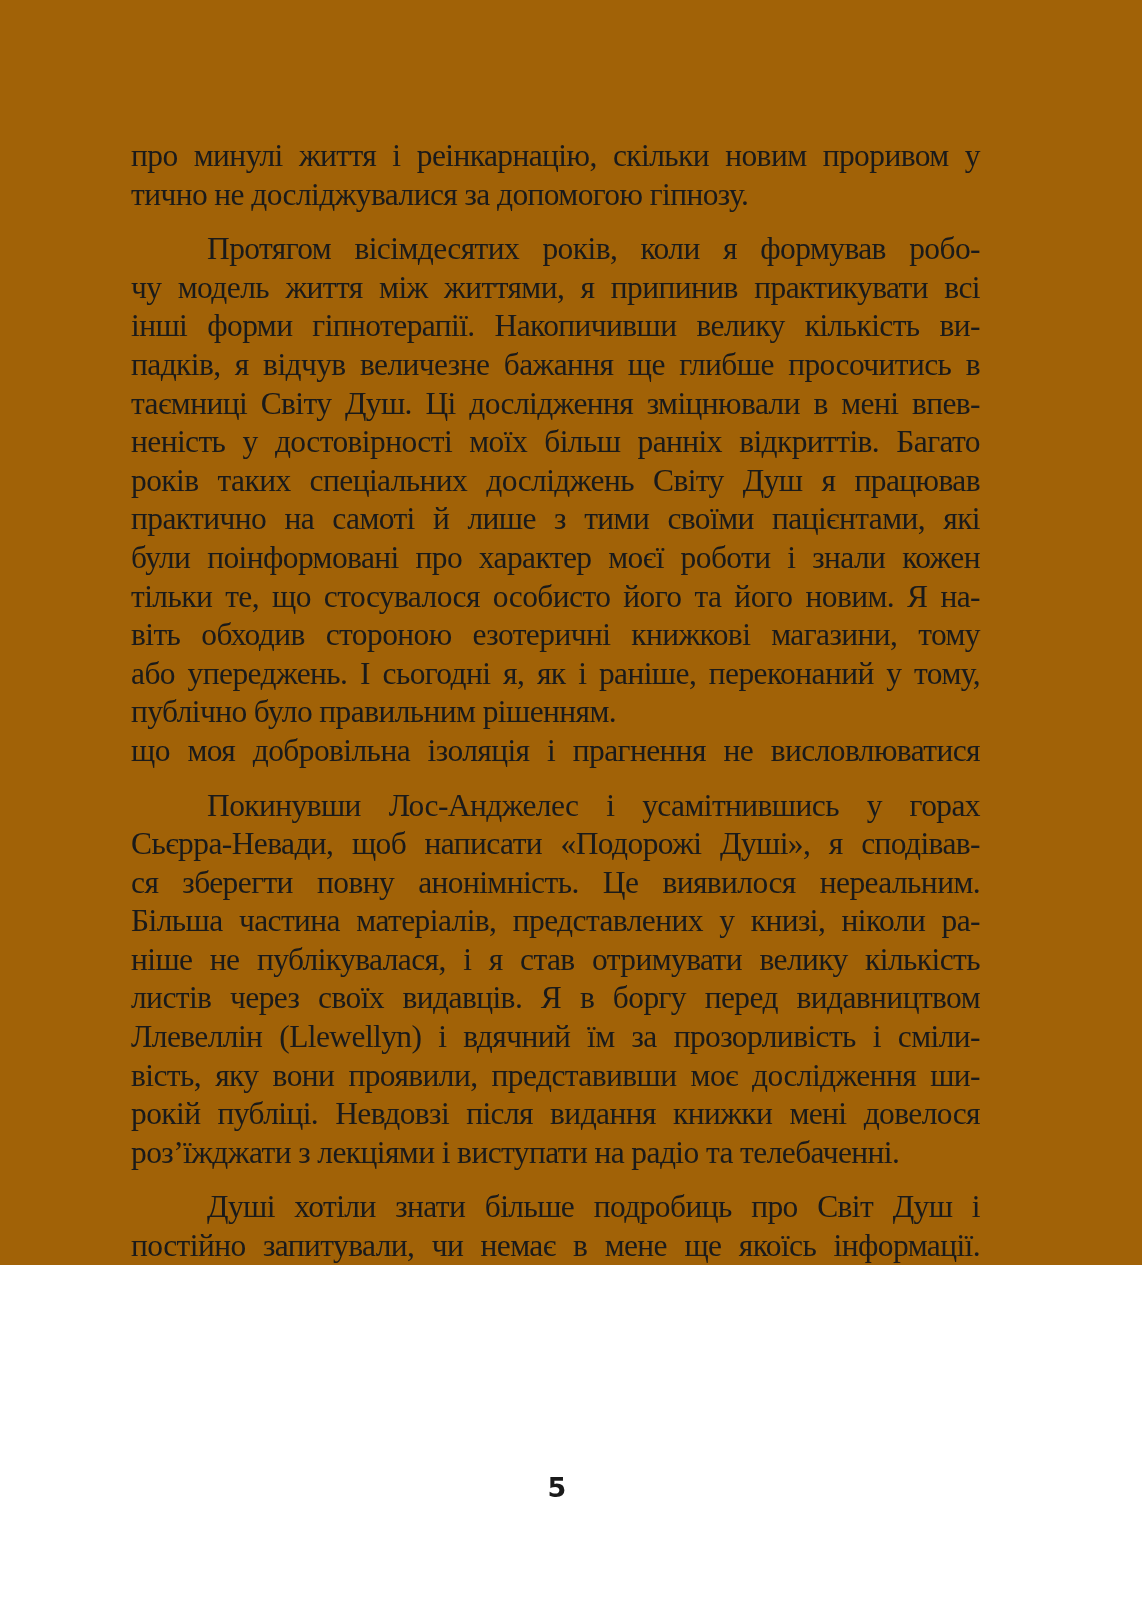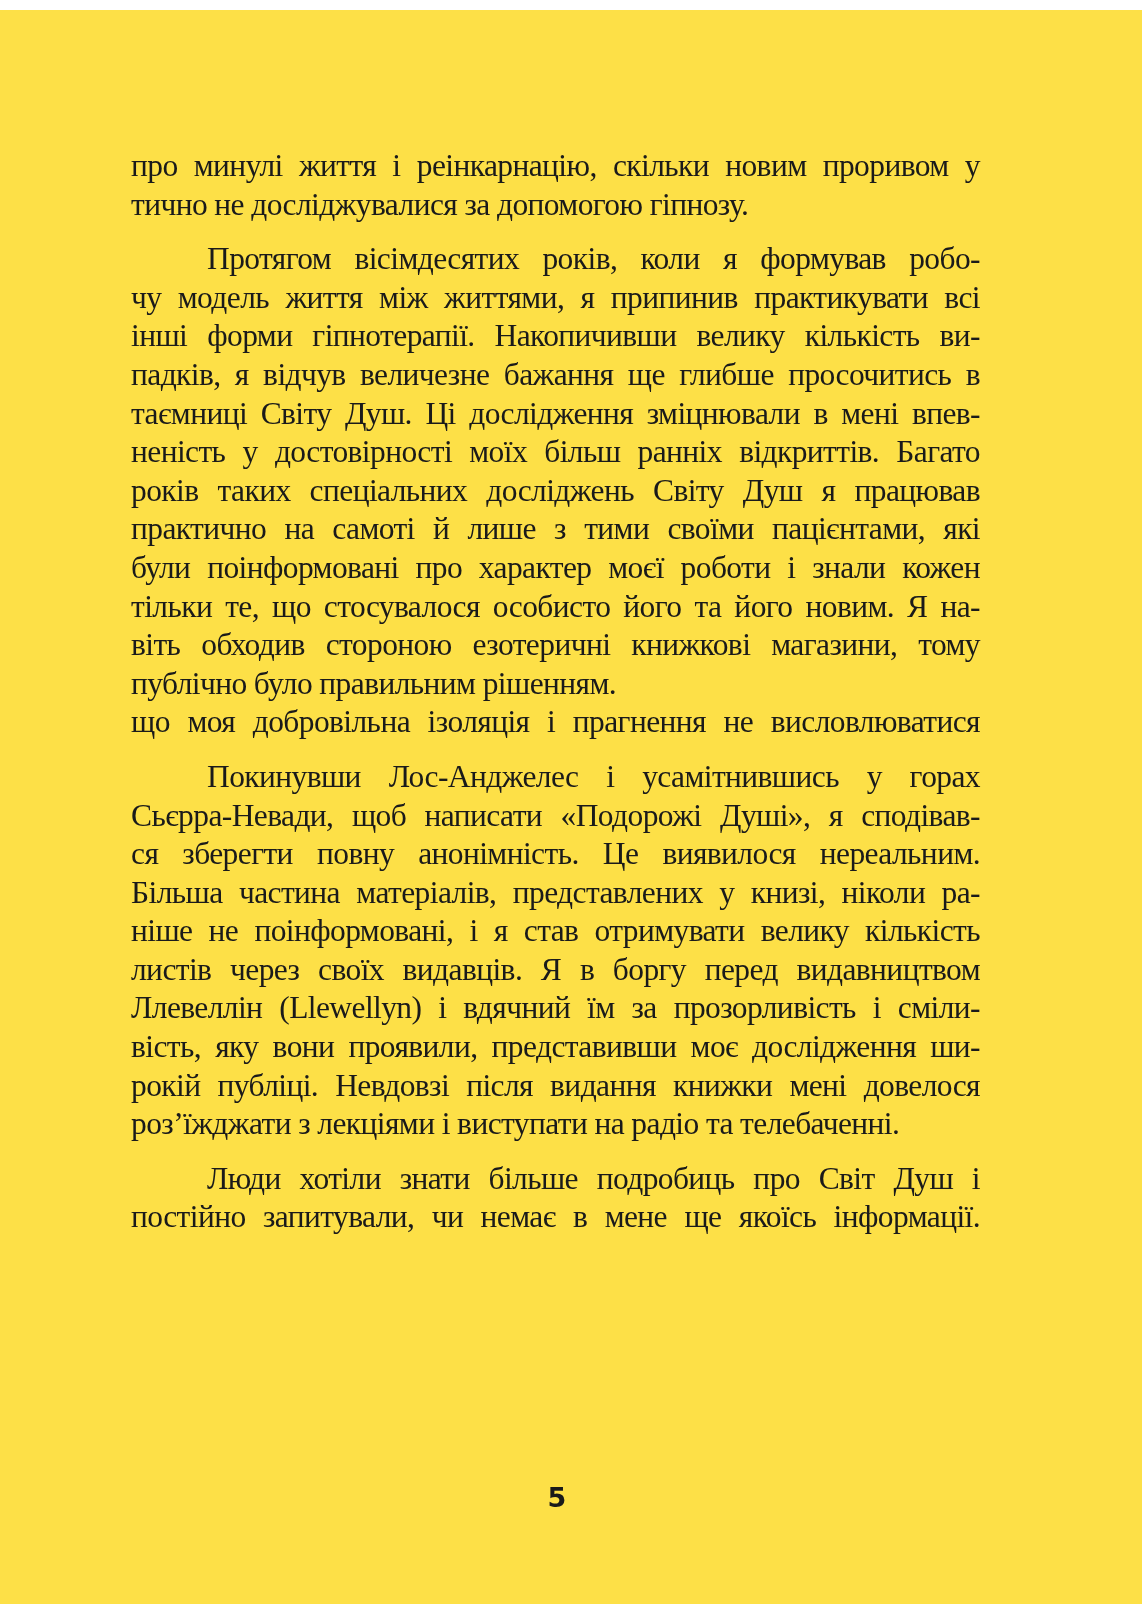--- a/index.html
+++ b/index.html
@@ -10,23 +10,22 @@
     body {
       width: 1142px;
       height: 1615px;
       position: relative;
       overflow: hidden;
     }
     .page {
       position: absolute;
       left: 0; top: 0;
       width: 1142px;
-      height: 1594px;
-      background: #fde047;
-      margin-top: 10px;
+      height: 1265px;
+      background: #a16207;
     }
     .text-block {
       position: absolute;
       left: 131px;
       top: 137px;
       width: 849px;
       font-family: "Liberation Serif", "DejaVu Serif", serif;
       font-size: 31.5px;
       line-height: 38.6px;
       color: #1a1a1a;
@@ -77,38 +76,39 @@
       <span class="line">чу модель життя між життями, я припинив практикувати всі</span>
       <span class="line">інші форми гіпнотерапії. Накопичивши велику кількість ви-</span>
       <span class="line">падків, я відчув величезне бажання ще глибше просочитись в</span>
       <span class="line">таємниці Світу Душ. Ці дослідження зміцнювали в мені впев-</span>
       <span class="line">неність у достовірності моїх більш ранніх відкриттів. Багато</span>
       <span class="line">років таких спеціальних досліджень Світу Душ я працював</span>
       <span class="line">практично на самоті й лише з тими своїми пацієнтами, які</span>
       <span class="line">були поінформовані про характер моєї роботи і знали кожен</span>
       <span class="line">тільки те, що стосувалося особисто його та його новим. Я на-</span>
       <span class="line">віть обходив стороною езотеричні книжкові магазини, тому</span>
+      <span class="line">або упереджень. І сьогодні я, як і раніше, переконаний у тому,</span>
       <span class="line last">публічно було правильним рішенням.</span>
       <span class="line">що моя добровільна ізоляція і прагнення не висловлюватися</span>
     </p>
 
     <p class="para">
       <span class="line indent">Покинувши Лос-Анджелес і усамітнившись у горах</span>
       <span class="line">Сьєрра-Невади, щоб написати «Подорожі Душі», я сподівав-</span>
       <span class="line">ся зберегти повну анонімність. Це виявилося нереальним.</span>
       <span class="line">Більша частина матеріалів, представлених у книзі, ніколи ра-</span>
-      <span class="line">ніше не поінформовані, і я став отримувати велику кількість</span>
+      <span class="line">ніше не публікувалася, і я став отримувати велику кількість</span>
       <span class="line">листів через своїх видавців. Я в боргу перед видавництвом</span>
       <span class="line">Ллевеллін (Llewellyn) і вдячний їм за прозорливість і сміли-</span>
       <span class="line">вість, яку вони проявили, представивши моє дослідження ши-</span>
       <span class="line">рокій публіці. Невдовзі після видання книжки мені довелося</span>
       <span class="line last">роз’їжджати з лекціями і виступати на радіо та телебаченні.</span>
     </p>
 
     <p class="para">
-      <span class="line indent">Люди хотіли знати більше подробиць про Світ Душ і</span>
+      <span class="line indent">Душі хотіли знати більше подробиць про Світ Душ і</span>
       <span class="line">постійно запитували, чи немає в мене ще якоїсь інформації.</span>
     </p>
 
   </div>
 
   <div class="page-number">5</div>
 </div>
 
 </body></html>

